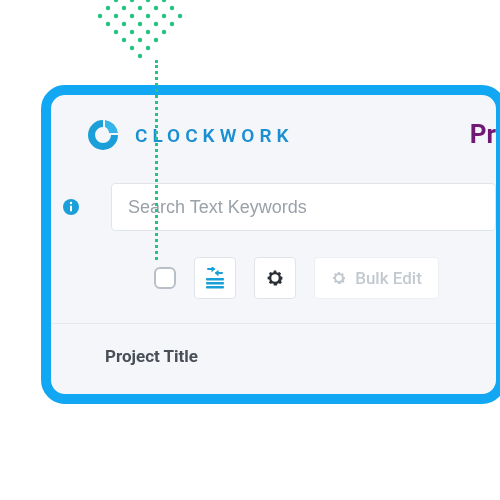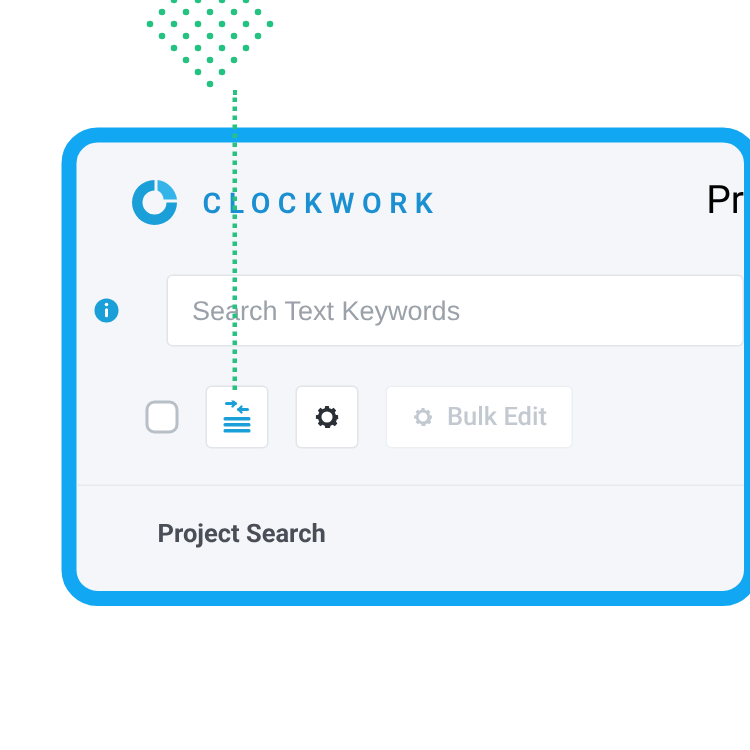--- a/index.html
+++ b/index.html
@@ -55,22 +55,22 @@
     color: #1a8fd1;
     font-size: 19px;
     letter-spacing: 5px;
     font-weight: 600;
   }
   .page-title {
     position: absolute;
     right: 0;
     top: 24px;
     font-size: 26px;
-    font-weight: 400;
-    color: #000000;
+    font-weight: 700;
+    color: #701a75;
   }
   .search-row {
     display: flex;
     align-items: center;
     padding: 8px 0 8px 8px;
     gap: 28px;
   }
   .info-icon-wrap {
     width: 24px;
     display: flex;
@@ -87,20 +87,21 @@
     font-size: 18px;
     color: #333;
     background: #fff;
   }
   .search-input::placeholder { color: #9aa1a9; }
   .toolbar {
     display: flex;
     align-items: center;
     padding: 18px 0 18px 46px;
     gap: 18px;
+    justify-content: center;
   }
   .checkbox {
     width: 22px;
     height: 22px;
     border: 2px solid #b8bfc7;
     border-radius: 6px;
     background: #fff;
   }
   .icon-btn {
     width: 42px;
@@ -227,14 +228,14 @@
     <div class="bulk-btn">
       <svg width="16" height="16" viewBox="0 0 20 20">
         <path d="M10 6.3a3.7 3.7 0 1 0 0 7.4 3.7 3.7 0 0 0 0-7.4zm8.2 4.9l-1.6.3a6.8 6.8 0 0 1-.6 1.5l.9 1.4-1.7 1.7-1.4-.9a6.8 6.8 0 0 1-1.5.6l-.3 1.6H8.8l-.3-1.6a6.8 6.8 0 0 1-1.5-.6l-1.4.9-1.7-1.7.9-1.4a6.8 6.8 0 0 1-.6-1.5l-1.6-.3V8.8l1.6-.3a6.8 6.8 0 0 1 .6-1.5l-.9-1.4 1.7-1.7 1.4.9a6.8 6.8 0 0 1 1.5-.6l.3-1.6h2.4l.3 1.6c.5.1 1 .3 1.5.6l1.4-.9 1.7 1.7-.9 1.4c.3.5.5 1 .6 1.5l1.6.3v2.4z" fill="#c3c9d0"></path>
       </svg>
       <span>Bulk Edit</span>
     </div>
   </div>
 
   <hr class="divider">
 
-  <div class="col-header">Project Search</div>
+  <div class="col-header">Project Title</div>
 </div>
 
 </body></html>

